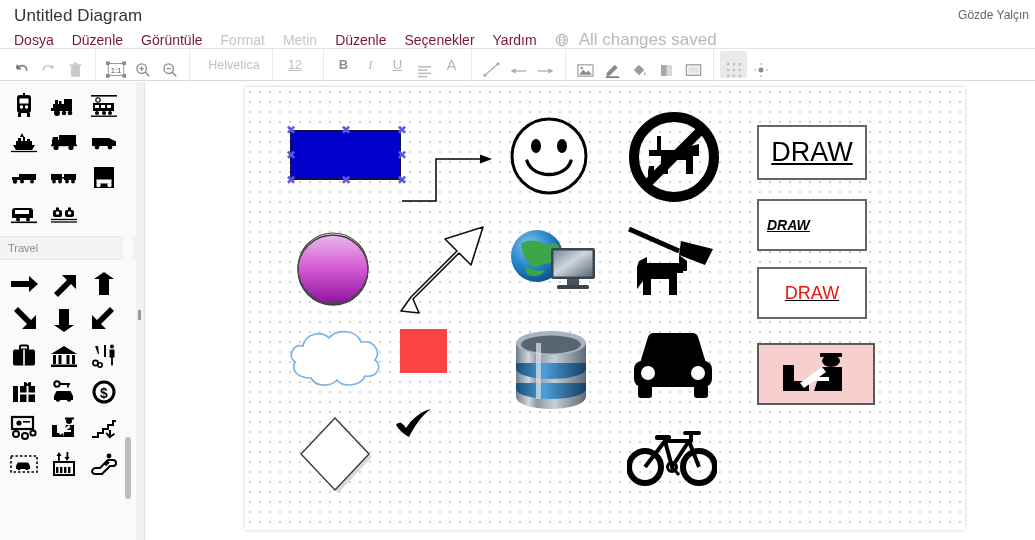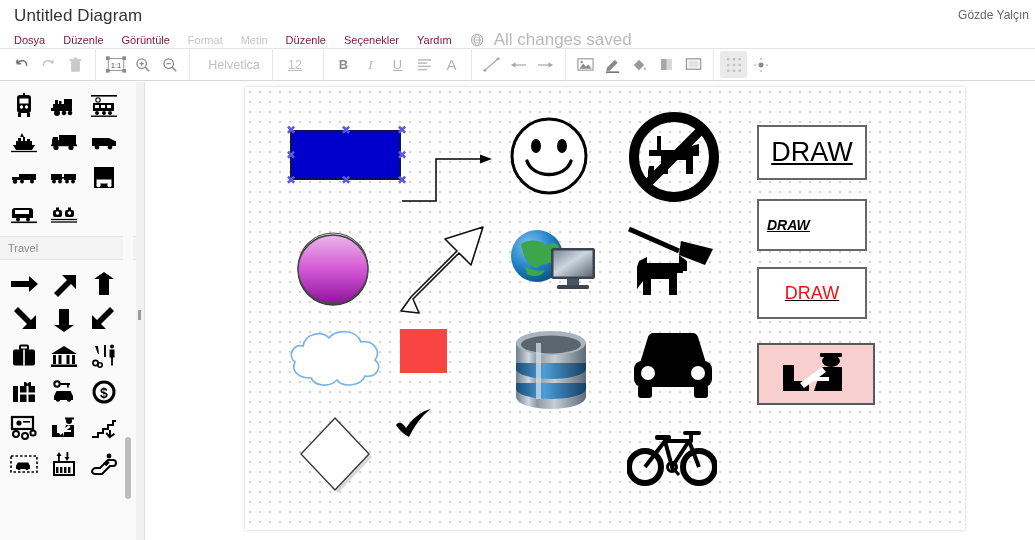--- a/index.html
+++ b/index.html
@@ -18,36 +18,36 @@
   #doc-title {
     position:absolute; left:10px; top:6px;
     font-size:17px; color:#333; letter-spacing:.1px;
   }
   #user-name {
     position:absolute; right:10px; top:8px;
     font-size:12px; color:#666;
   }
   #menubar { position:absolute; left:10px; top:32px; height:16px; display:flex; align-items:center; }
   .menu-item {
-    font-size:11px; color:#7d1538; margin-right:18px; cursor:pointer; white-space:nowrap;
+    font-size:14px; color:#7d1538; margin-right:18px; cursor:pointer; white-space:nowrap;
   }
   .menu-item.disabled { color:#c9c3c5; cursor:default; }
   #globe-icon { margin-right:10px; display:flex; align-items:center; }
   #save-status { font-size:17px; color:#b9b9b9; white-space:nowrap; }
 
   
   #toolbar {
     position:absolute; left:0; top:48px; width:1035px; height:33px;
     background:#fff; border-top:1px solid #e4e4e4; border-bottom:1px solid #d8d8d8;
     display:flex; align-items:center;
   }
   .tb-group { display:flex; align-items:center; height:33px; padding:0 6px; }
   .tb-sep { width:1px; height:33px; background:#e8e8e8; }
   .tb-btn {
-    width:27px; height:27px; display:flex; align-items:center; justify-content:center;
+    width:27px; height:27px; display:flex; align-items:flex-end; justify-content:center;
     cursor:pointer; border-radius:2px;
   }
   .tb-btn.active { background:#eaeaea; }
   .tb-text {
     font-size:12.5px; color:#bfbfbf; padding:0 6px; cursor:pointer; white-space:nowrap;
   }
   #font-name { width:76px; text-align:center; }
   #font-size { width:44px; text-align:center;text-decoration:underline; }
   .tb-fmt { font-size:13px; color:#b5b5b5; width:27px; text-align:center; cursor:pointer; }
 

